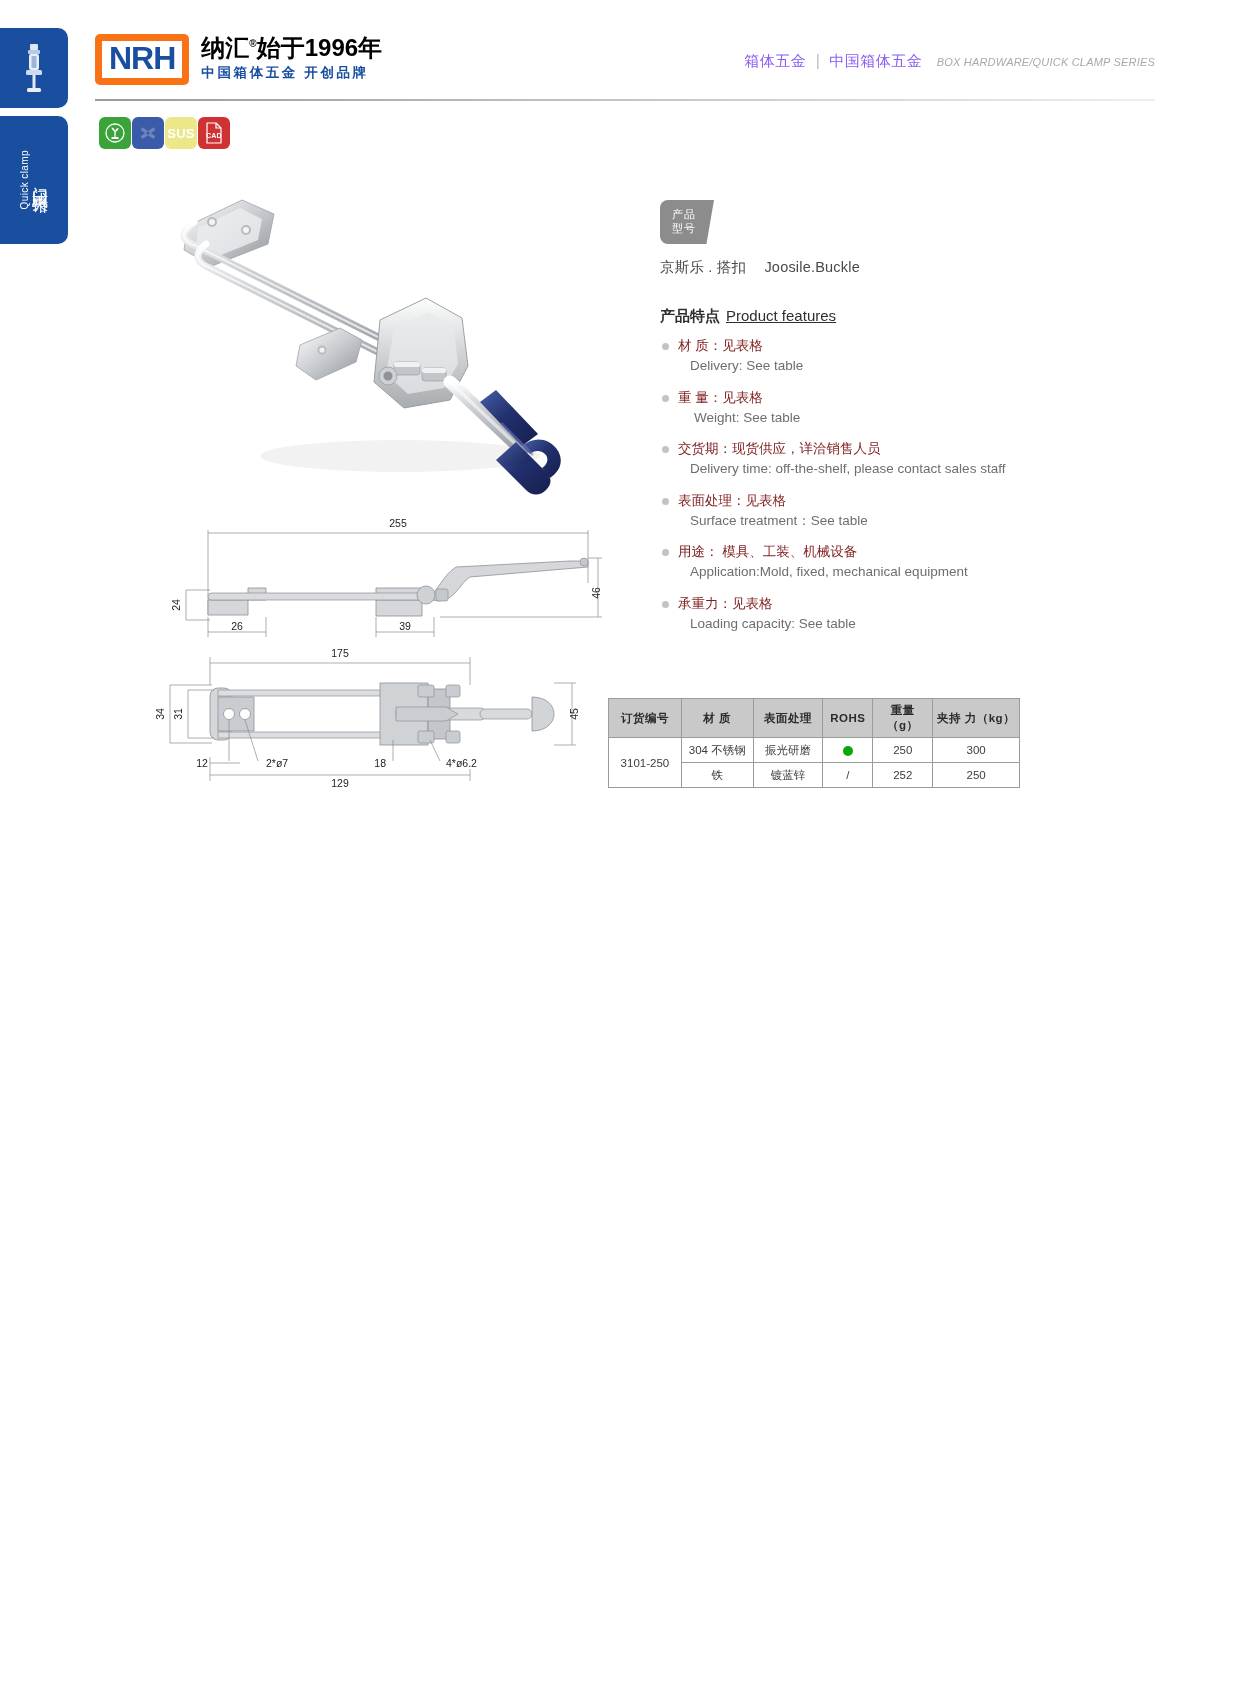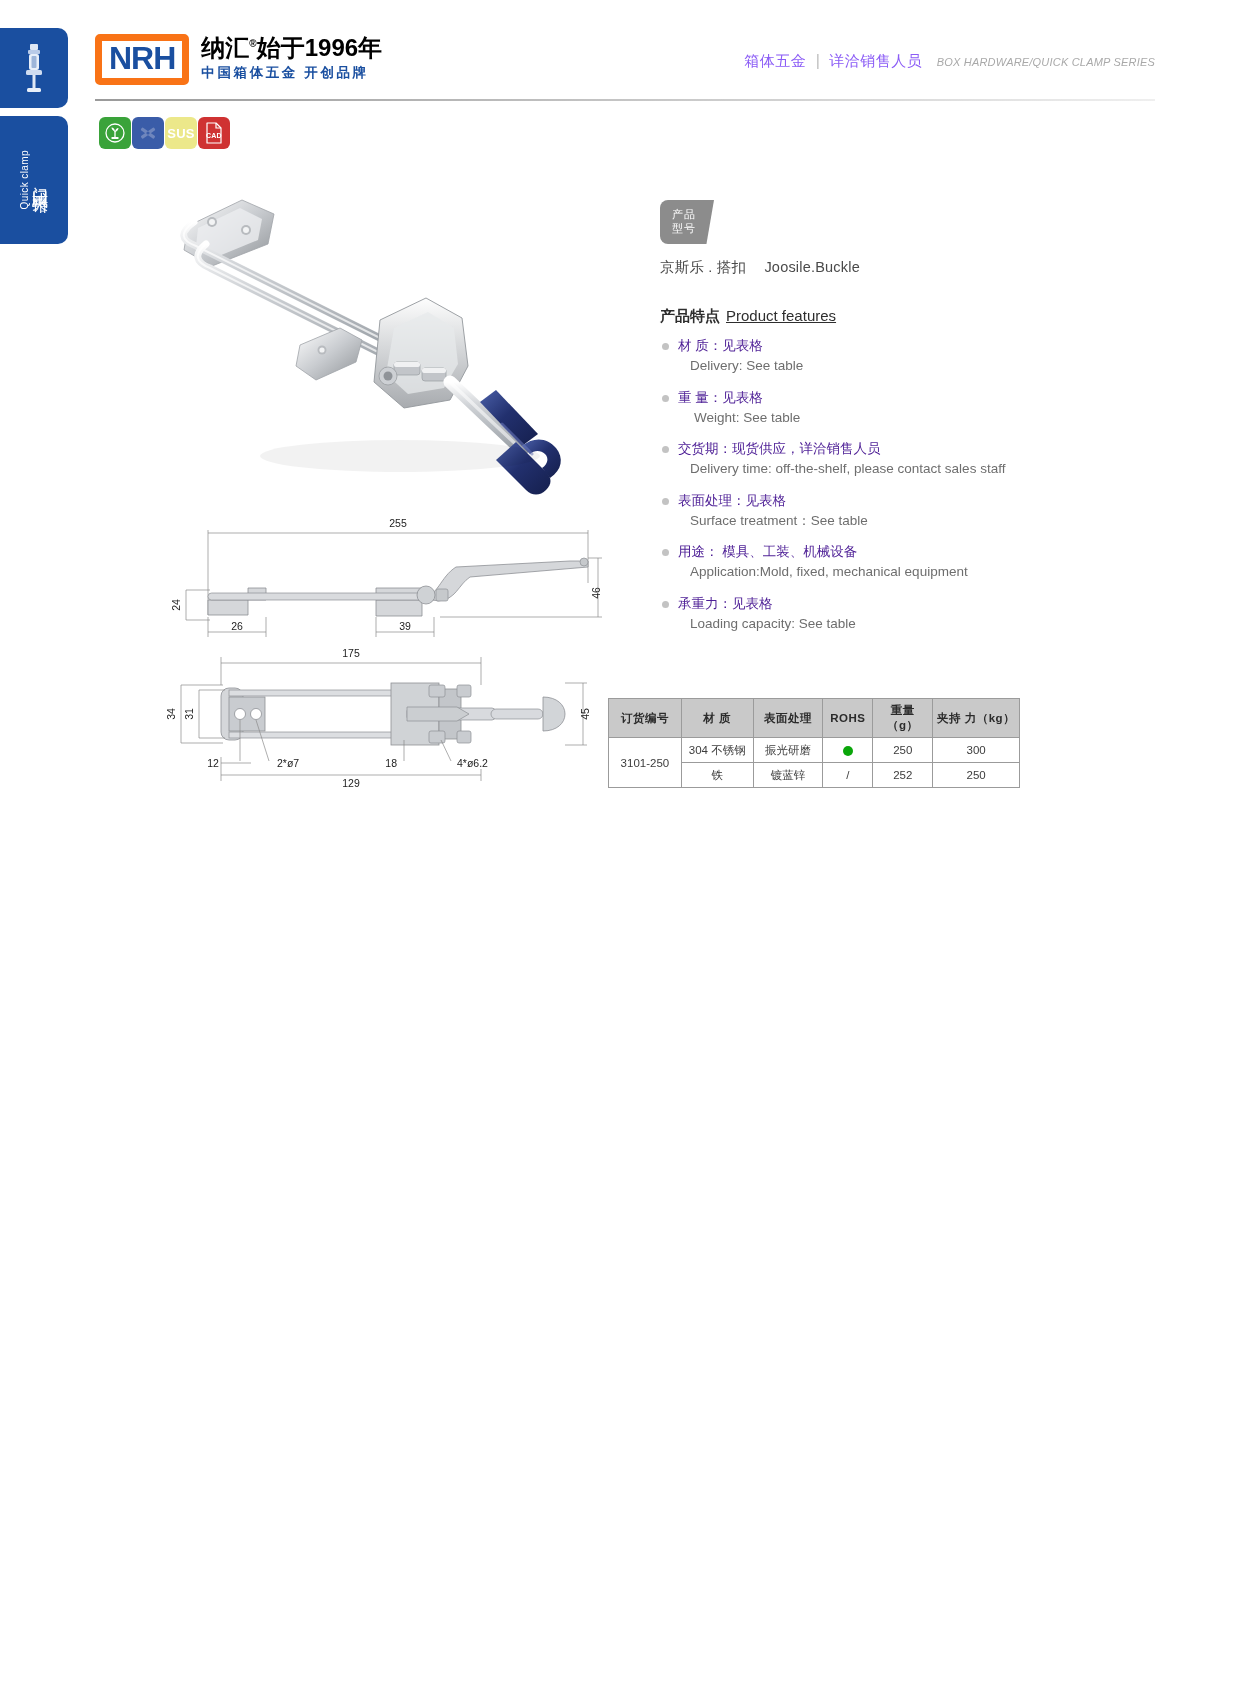--- a/index.html
+++ b/index.html
@@ -82,21 +82,21 @@
   .badge.rohs { background:#3aa33a; }
   .badge.cad-draw { background:#3a5ca8; }
   .badge.sus { background:#ece88a; color:#ffffff; font-size:13px; letter-spacing:0.3px;}
   .badge.cad { background:#cf3232; font-size:10px; letter-spacing:0.2px;}
 
   
   .photo { position:absolute; left:150px; top:170px; width:470px; height:330px; }
 
   
   .drawing-1 { position:absolute; left:140px; top:505px; width:470px; height:135px; }
-  .drawing-2 { position:absolute; left:151px; top:645px; width:470px; height:145px; }
+  .drawing-2 { position:absolute; left:140px; top:645px; width:470px; height:145px; }
 
   
   .right { position:absolute; left:660px; top:200px; width:365px; }
 
   .model-row { display:flex; align-items:center; height:44px; }
   .model-tag {
     width:54px; height:44px; background:#8c8c8c; color:#fff;
     font-size:11px; line-height:1.25; letter-spacing:1px;
     display:flex; flex-direction:column; align-items:center; justify-content:center;
     border-top-left-radius:8px; border-bottom-left-radius:8px;
@@ -113,21 +113,21 @@
   .model-sub { margin-top:14px; font-size:14.5px; color:#4a4a4a; letter-spacing:0.2px; }
   .model-sub .en { margin-left:14px; }
 
   .feat-title { margin-top:30px; font-size:15px; color:#2e2e2e; }
   .feat-title b { font-weight:700; }
   .feat-title span { font-weight:400; margin-left:6px;text-decoration:underline; }
 
   .feat-list { margin-top:10px; }
   .feat-item { margin-bottom:11px; }
   .feat-cn {
-    font-size:13.5px; color:#4c1d95; position:relative; padding-left:18px; line-height:1.5;
+    font-size:13.5px; color:#7f1d1d; position:relative; padding-left:18px; line-height:1.5;
   }
   .feat-cn .dot {
     position:absolute; left:2px; top:7px; width:7px; height:7px;
     border-radius:50%; background:#c3c3c3;
   }
   .feat-en { font-size:13.5px; color:#6e6e6e; padding-left:30px; line-height:1.5; }
   .feat-en.ind { padding-left:34px; }
 
   
   .spec-table {
@@ -184,21 +184,21 @@
       <div class="logo-mark">NRH</div>
       <div class="logo-txt">
         <div class="logo-txt-1"><span>纳汇</span><sup>®</sup><span>始于1996年</span></div>
         <div class="logo-txt-2">中国箱体五金 开创品牌</div>
       </div>
     </div>
 
     <div class="header-right">
       <span class="hr-cn">箱体五金</span>
       <span class="hr-sep">|</span>
-      <span class="hr-cn">详洽销售人员</span>
+      <span class="hr-cn">中国箱体五金</span>
       <span class="hr-en">BOX HARDWARE/QUICK CLAMP SERIES</span>
     </div>
   </div>
   <div class="header-rule"></div>
 
   <div class="badges">
     <div class="badge rohs">
       <svg width="22" height="22" viewBox="0 0 22 22">
         <circle cx="11" cy="11" r="9" fill="none" stroke="#ffffff" stroke-width="1.3"></circle>
         <path d="M11 15 L11 9" stroke="#fff" stroke-width="1.3" fill="none"></path>

